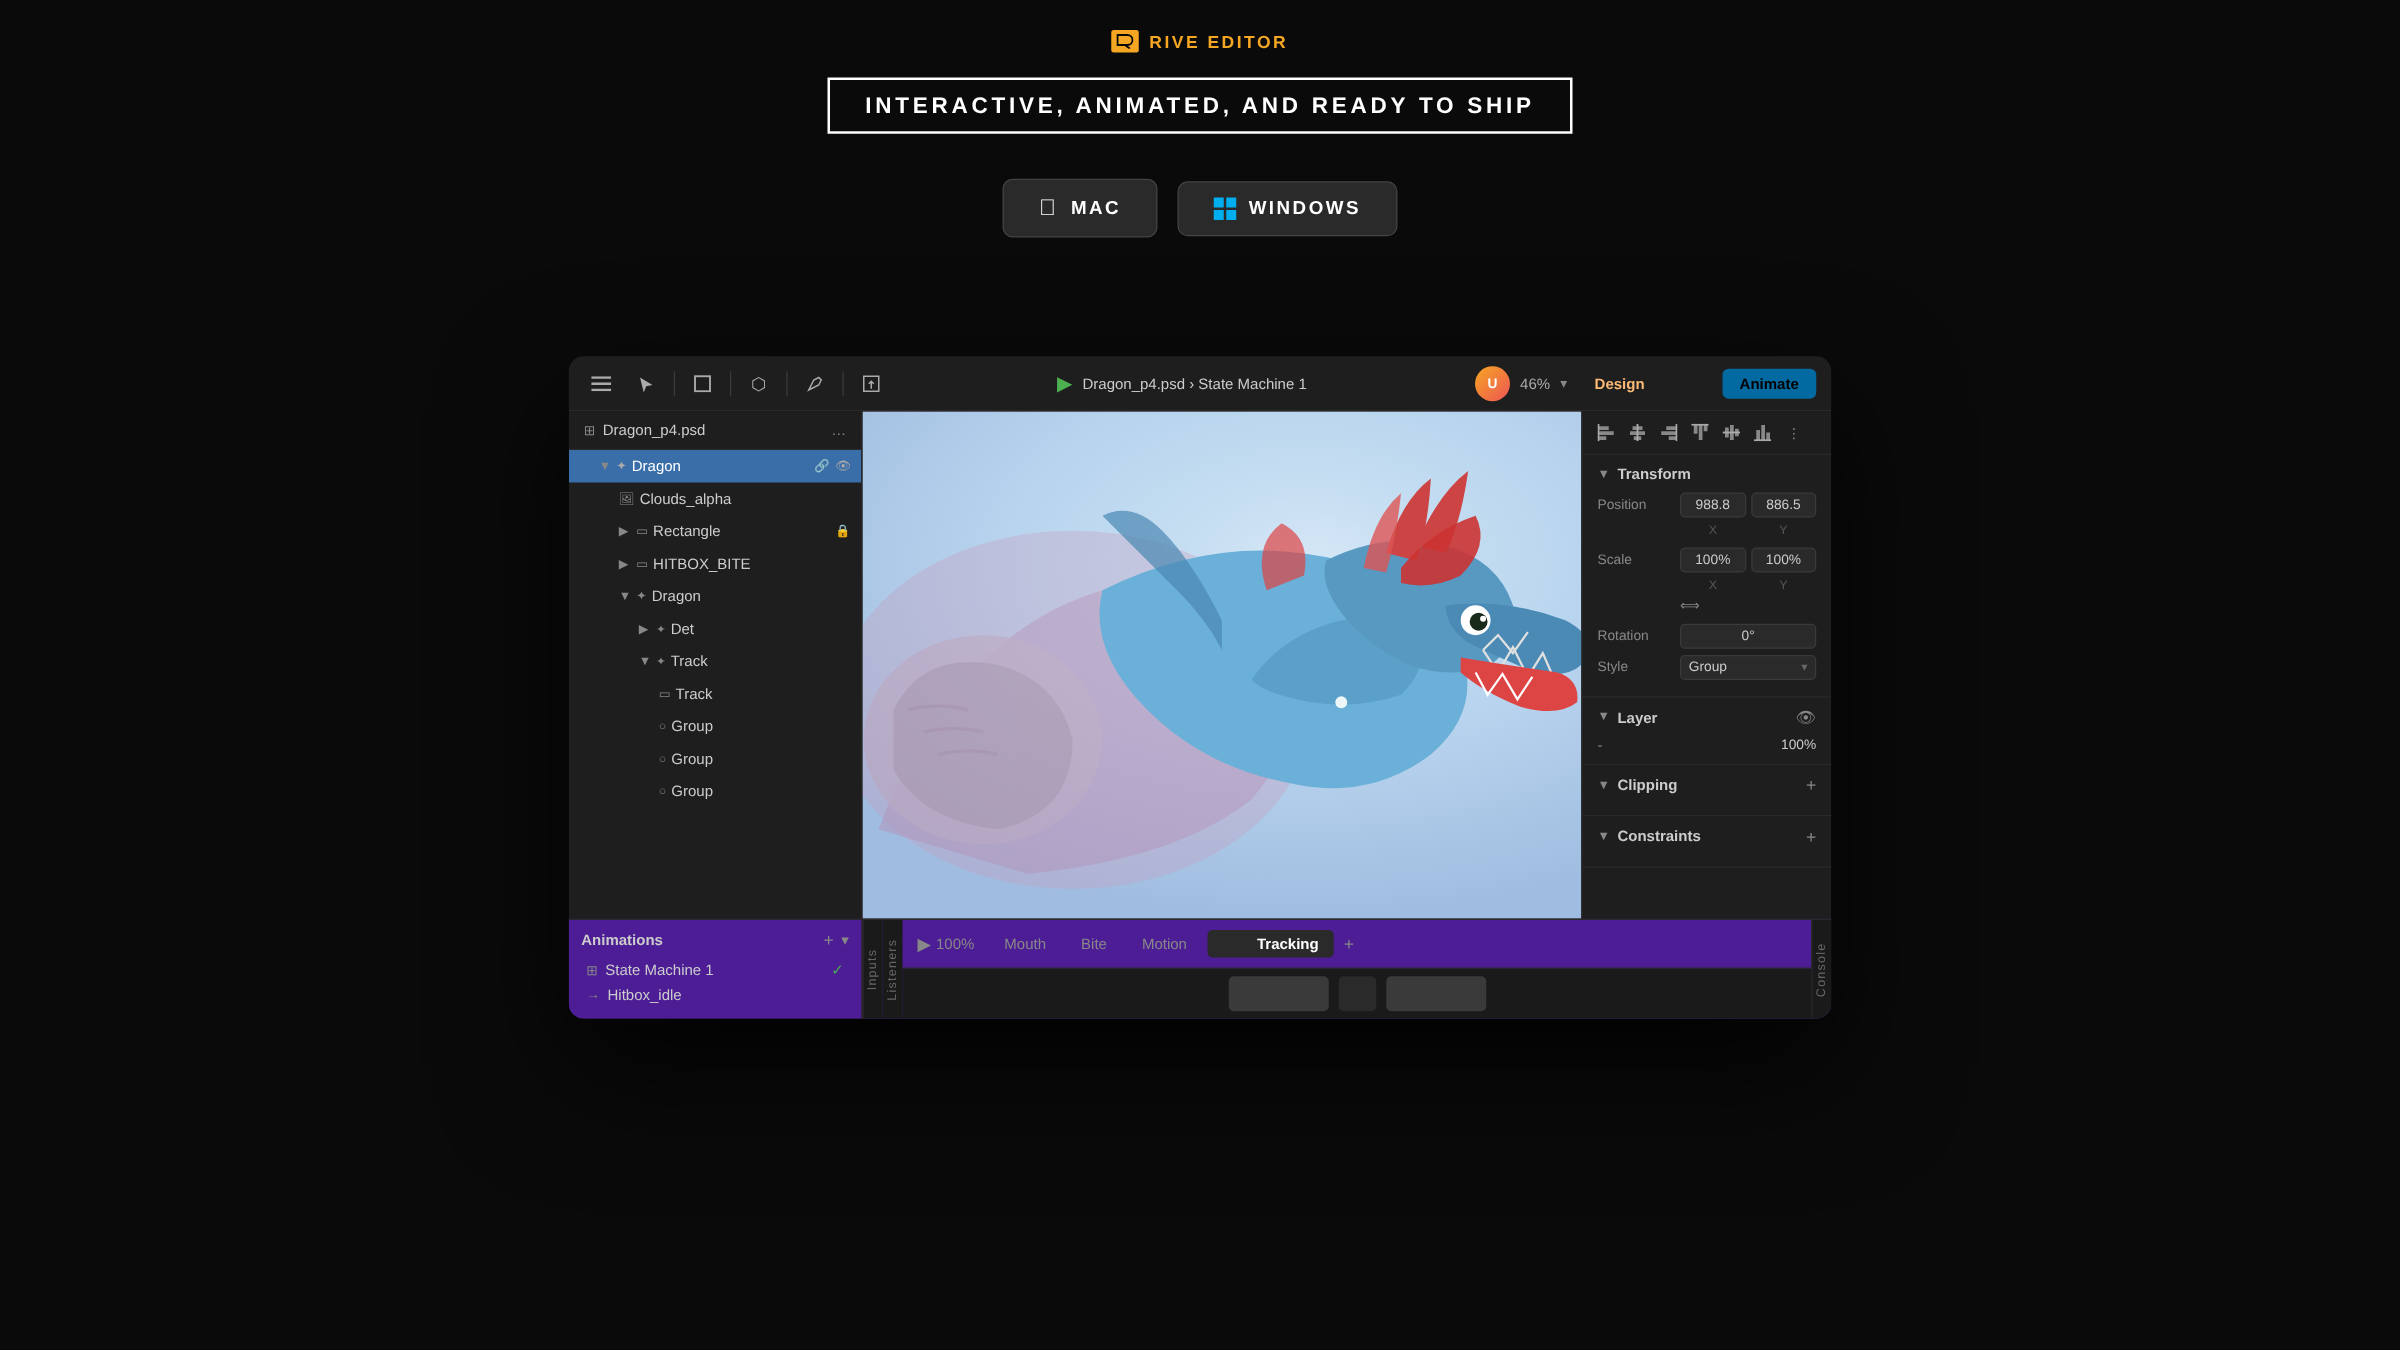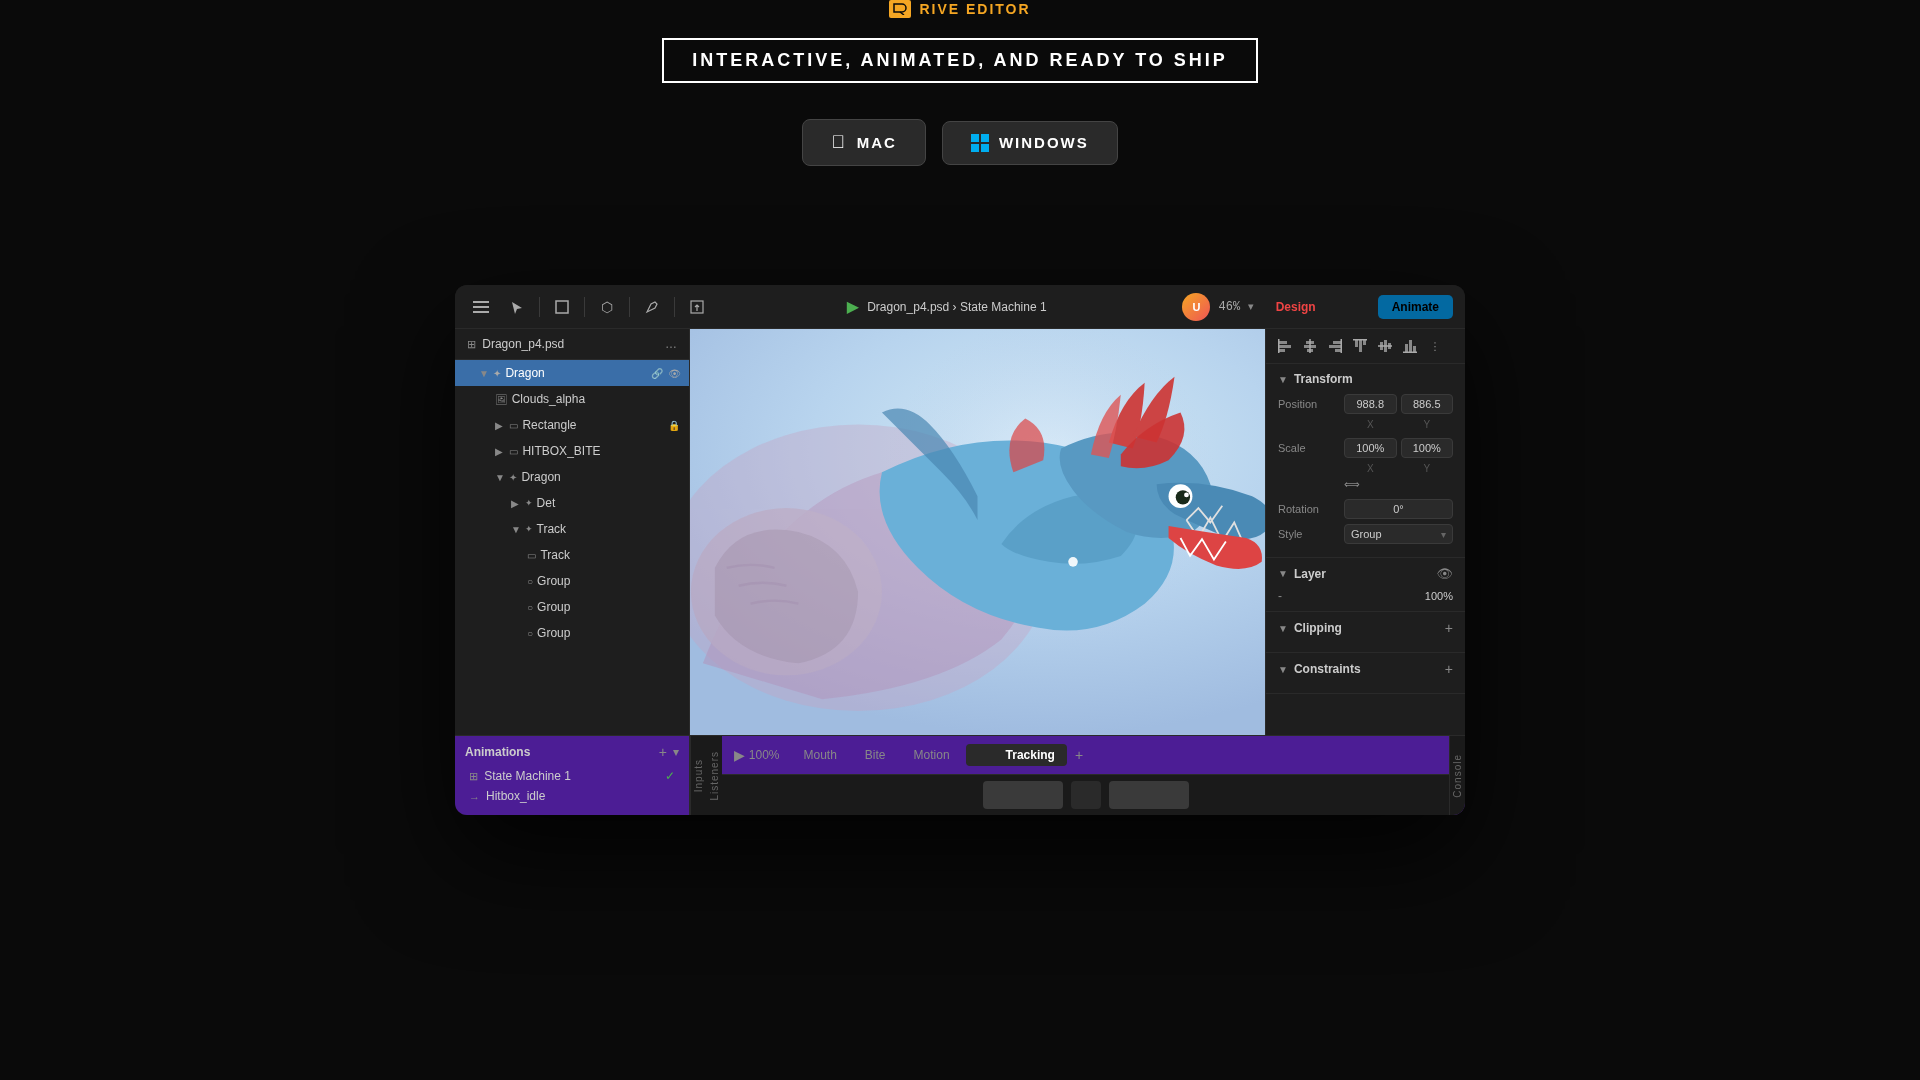--- a/index.html
+++ b/index.html
@@ -9,20 +9,21 @@
       height: 1080px;
       background: #0a0a0a;
       font-family: -apple-system, BlinkMacSystemFont, 'Segoe UI', sans-serif;
       overflow: hidden;
       position: relative;
     }
 
     
     .hero {
       text-align: center;
+      padding-top: 24px;
       position: relative;
       z-index: 1;
     }
 
     .rive-logo-bar {
       display: flex;
       align-items: center;
       justify-content: center;
       gap: 8px;
       margin-bottom: 20px;
@@ -234,21 +235,20 @@
     }
 
     .state-machine-label {
       color: #ccc;
       font-size: 12px;
     }
 
     .zoom-label {
       color: #aaa;
       font-size: 12px;
-      font-family: Liberation Mono, monospace;
     }
 
     .avatar-circle {
       width: 28px;
       height: 28px;
       border-radius: 50%;
       background: linear-gradient(135deg, #f5a623, #e55);
       display: flex;
       align-items: center;
       justify-content: center;
@@ -265,21 +265,21 @@
     .mode-btn {
       padding: 5px 14px;
       border-radius: 5px;
       font-size: 12px;
       font-weight: 600;
       cursor: pointer;
     }
 
     .mode-btn.design {
       background: transparent;
-      color: #ef4444;
+      color: #fdba74;
     }
 
     .mode-btn.animate {
       background: #0369a1;
       color: #000;
       margin-left: 44px;
     }
 
     
     .editor-main {

